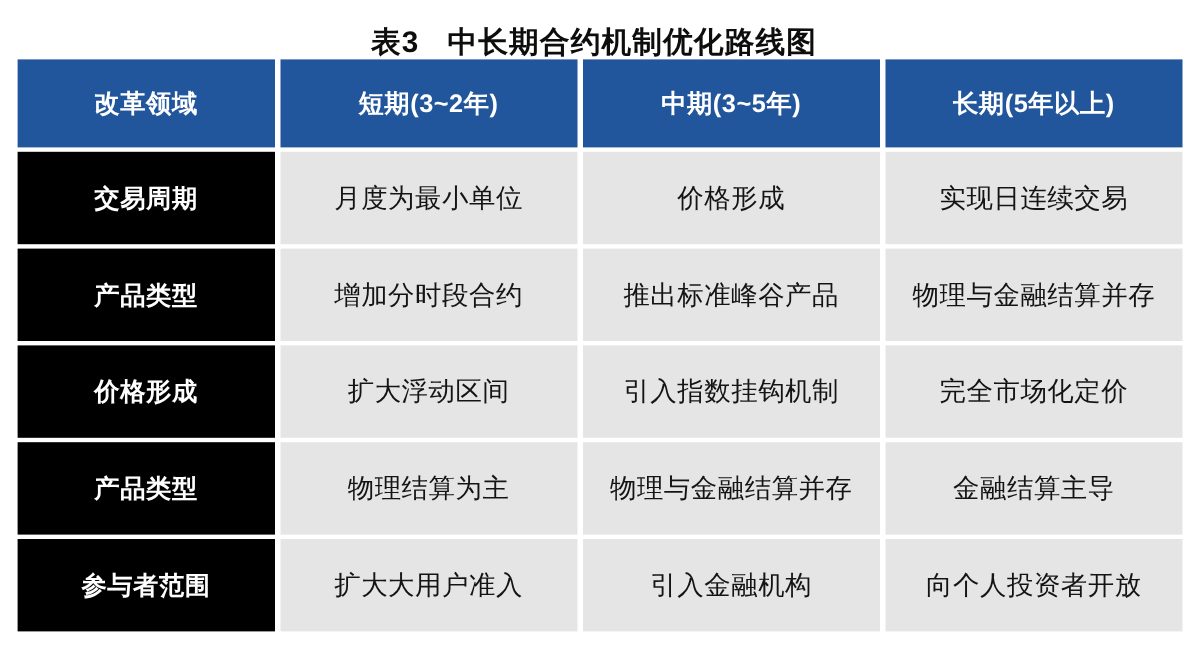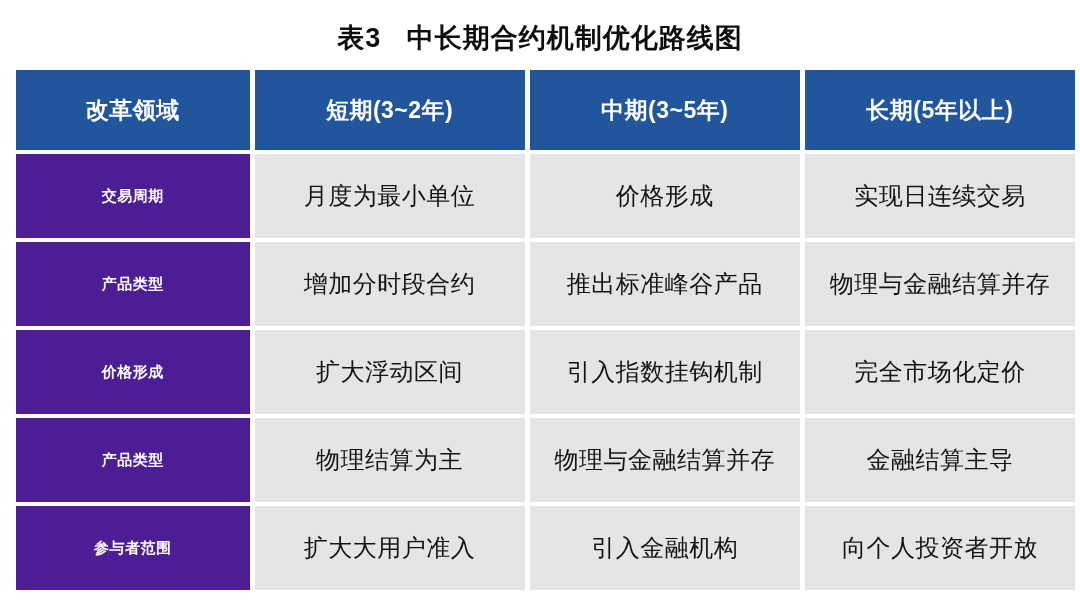--- a/index.html
+++ b/index.html
@@ -28,21 +28,21 @@
     font-family: "Liberation Sans", "DejaVu Sans", sans-serif;
     font-weight: bold;
     font-size: 27px;
     letter-spacing: 1px;
     color: #0d0d0d;
     white-space: pre;
   }
   .roadmap-table {
     position: absolute;
     left: 11px;
-    top: 66px;
+    top: 50px;
     width: 1069px;
     border-collapse: separate;
     border-spacing: 5px 4px;
     table-layout: fixed;
   }
   .roadmap-table td {
     padding: 0;
     margin: 0;
     text-align: center;
     vertical-align: middle;
@@ -53,25 +53,25 @@
   .head-cell {
     background: #21559c;
     color: #ffffff;
     font-family: "Liberation Sans", "DejaVu Sans", sans-serif;
     font-weight: bold;
     font-size: 23px;
     letter-spacing: 0.5px;
     height: 78px;
   }
   .row-head-cell {
-    background: #4c1d95;
+    background: #000000;
     color: #ffffff;
     font-family: "Liberation Sans", "DejaVu Sans", sans-serif;
     font-weight: bold;
-    font-size: 15px;
+    font-size: 23px;
     letter-spacing: 0.5px;
   }
   .data-cell {
     background: #e5e5e5;
     color: #141414;
     font-family: "Liberation Serif", "DejaVu Serif", serif;
     font-size: 24px;
     letter-spacing: 0.5px;
   }
   tr.data-row td { height: 84px; }

